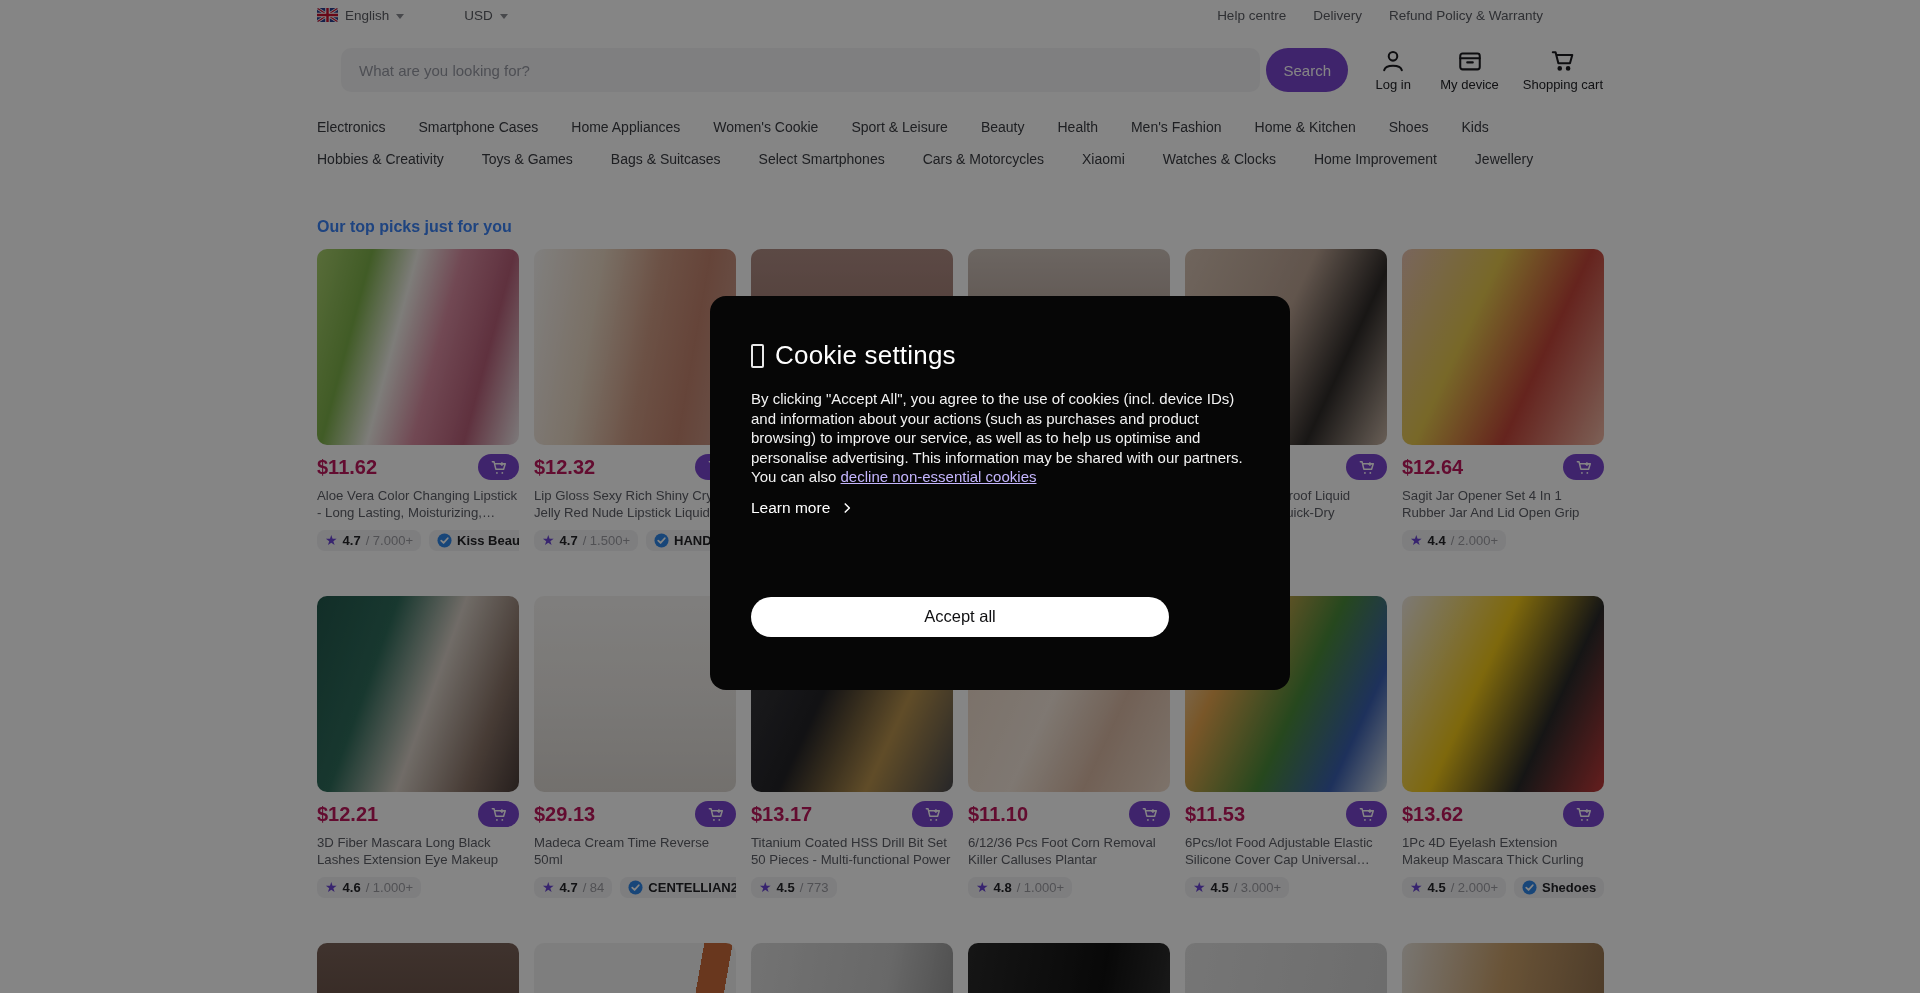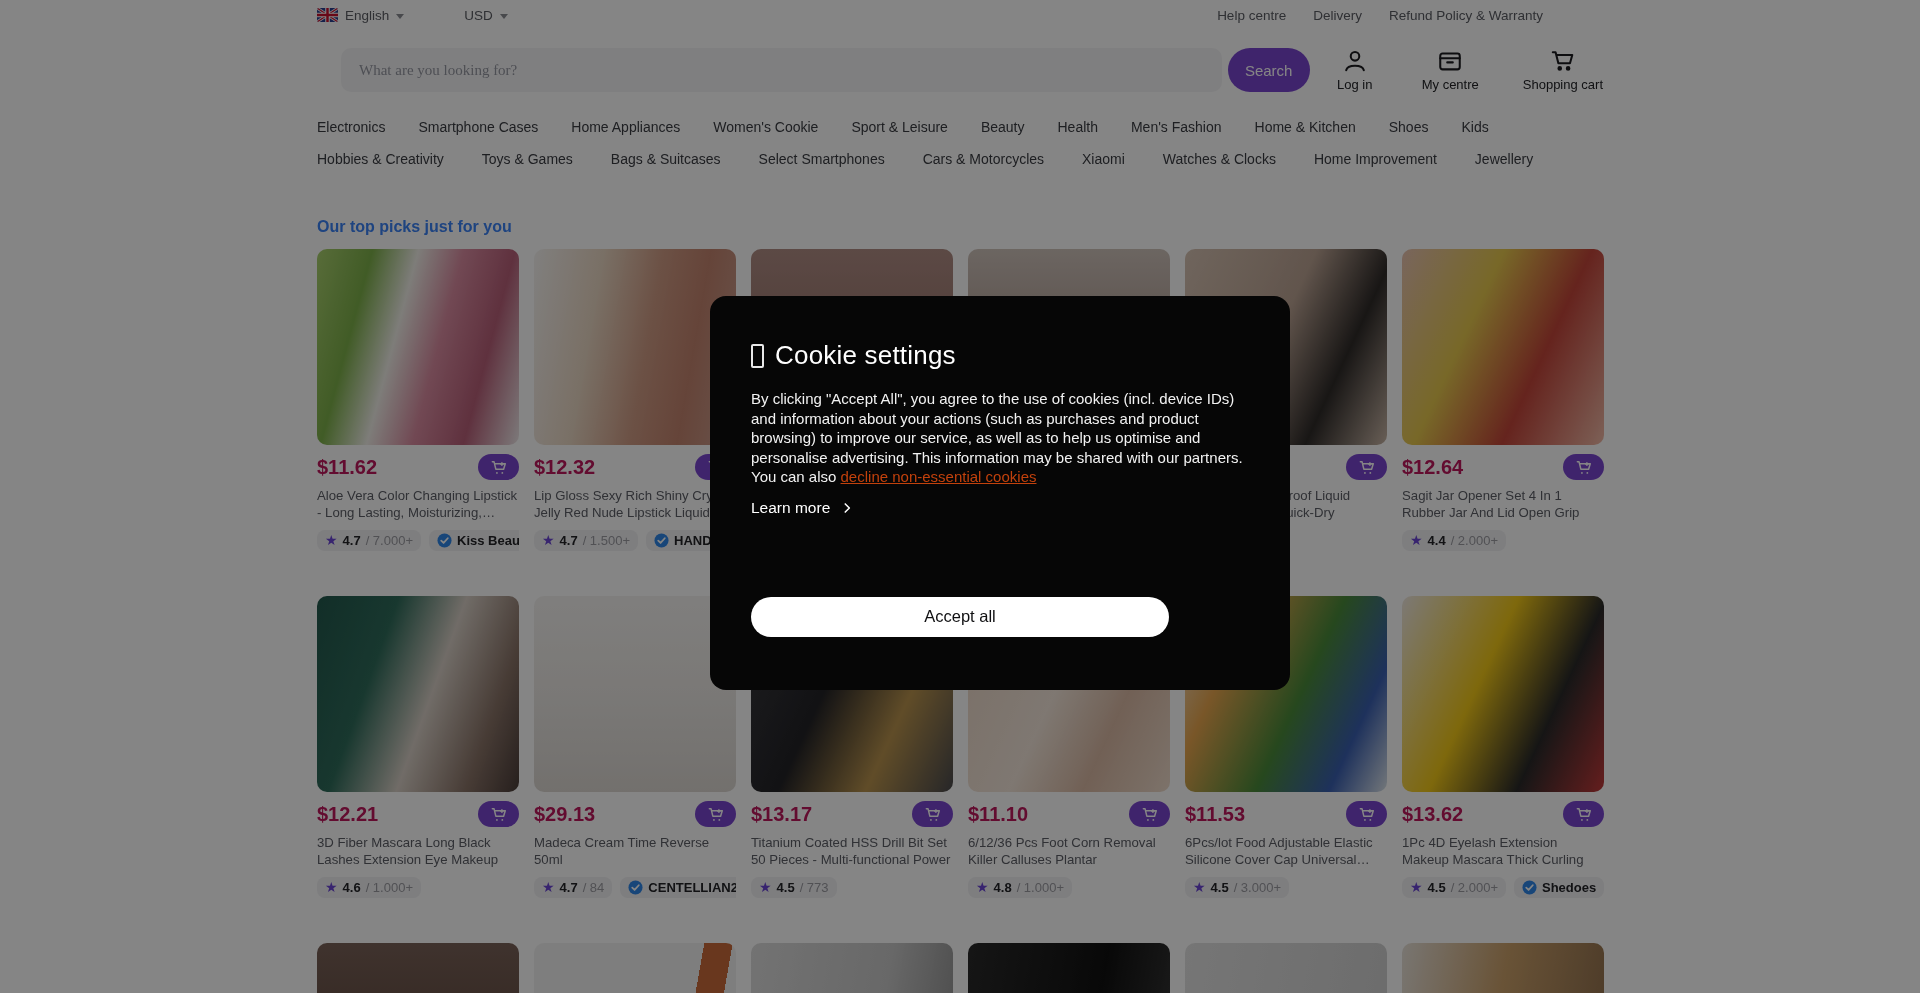--- a/index.html
+++ b/index.html
@@ -27,25 +27,25 @@
   .tb-right{margin-left:auto;display:flex;gap:27px;padding-right:60px}
   .tb-right a{color:#5a5c63;text-decoration:none}
 
   
   .header-row{display:flex;align-items:center;height:64px;margin-top:8px}
   .logo{display:flex;align-items:center;gap:8px;cursor:pointer}
   .logo-dot{width:11px;height:11px;border-radius:50%;background:var(--brand)}
   .logo-text{font-size:37px;font-weight:800;letter-spacing:1px;color:#141418}
   .search-wrap{flex:1;display:flex;align-items:center;margin-left:24px}
   .search-input{flex:1;height:44px;border:none;outline:none;background:#f4f4f6;border-radius:10px;
-    padding:0 18px;font-size:15px;color:#4d7c0f;font-family:Liberation Serif, serif}
+    padding:0 18px;font-size:15px;color:#4d7c0f;font-family:Liberation Sans, sans-serif}
   .search-input::placeholder{color:#9597a1}
   .search-btn{width:82px;height:44px;margin-left:6px;border:none;border-radius:22px;background:var(--brand);
     color:#fff;font-size:15px;font-family:inherit;cursor:pointer}
-  .account{display:flex;gap:44px;margin-left:22px}
+  .account{display:flex;gap:24px;margin-left:22px}
   .acct-item{display:flex;flex-direction:column;align-items:center;gap:3px;cursor:pointer;min-width:46px}
   .acct-item svg{display:block}
   .acct-label{font-size:13px;color:#232428;white-space:nowrap}
 
   
   .nav{margin-top:10px}
   .nav-row{display:flex;align-items:center;height:30px;font-size:14px}
   .nav-row.r1{column-gap:33px}
   .nav-row.r2{column-gap:38px;margin-top:2px}
   .nav-row a{color:#3a3c42;text-decoration:none;white-space:nowrap;cursor:pointer}
@@ -87,21 +87,21 @@
   .img-gray-light{background:linear-gradient(100deg,#e2e2e2 0%,#cfcfcf 100%)}
   .img-wood-items{background:linear-gradient(100deg,#e8e2da 0%,#caa06a 45%,#8a6a4a 100%)}
 
   
   .backdrop{position:absolute;inset:0;background:rgba(0,0,0,0.48);z-index:50}
   .modal{position:absolute;left:710px;top:296px;width:580px;height:394px;background:#060606;
     border-radius:16px;z-index:60;padding:44px 41px 0;color:#fff}
   .modal-title{display:flex;align-items:center;font-size:26px;font-weight:500;letter-spacing:.2px}
   .tofu{display:inline-block;width:13px;height:24px;border:2px solid #e8e8e8;border-radius:2px;margin-right:11px}
   .modal-body{margin-top:18px;font-size:15px;line-height:19.5px;color:#f2f2f2}
-  .modal-body a{color:#c2410c;cursor:pointer}
+  .modal-body a{color:#c4b5fd;cursor:pointer}
   .learn-more{margin-top:12px;display:flex;align-items:center;gap:10px;font-size:15.5px;cursor:pointer}
   .accept-btn{margin-top:80px;width:418px;height:40px;border:none;border-radius:20px;background:#fff;
     color:#101012;font-size:16.5px;font-family:inherit;cursor:pointer}
 </style>
 </head>
 <body>
 
 <div class="topbar">
   <div class="page">
     <div class="tb-left">
@@ -143,21 +143,21 @@
           <path d="M4.5 24c1.5-6.5 17.5-6.5 19 0"></path>
         </svg>
         <span class="acct-label">Log in</span>
       </div>
       <div class="acct-item">
         <svg width="26" height="26" viewBox="0 0 28 28" fill="none" stroke="#1c1c20" stroke-width="2.2" stroke-linecap="round">
           <rect x="3.5" y="6" width="21" height="17" rx="2.5"></rect>
           <path d="M3.5 11h21"></path>
           <path d="M11 15.5h6"></path>
         </svg>
-        <span class="acct-label">My centre</span>
+        <span class="acct-label">My device</span>
       </div>
       <div class="acct-item">
         <svg width="26" height="26" viewBox="0 0 28 28" fill="none" stroke="#1c1c20" stroke-width="2.2" stroke-linecap="round" stroke-linejoin="round">
           <path d="M3 4.5h3l3 12h12.5l2.5-9H7.5"></path>
           <circle cx="10.5" cy="22" r="1.4" fill="#1c1c20"></circle>
           <circle cx="19.5" cy="22" r="1.4" fill="#1c1c20"></circle>
         </svg>
         <span class="acct-label">Shopping cart</span>
       </div>
     </div>

